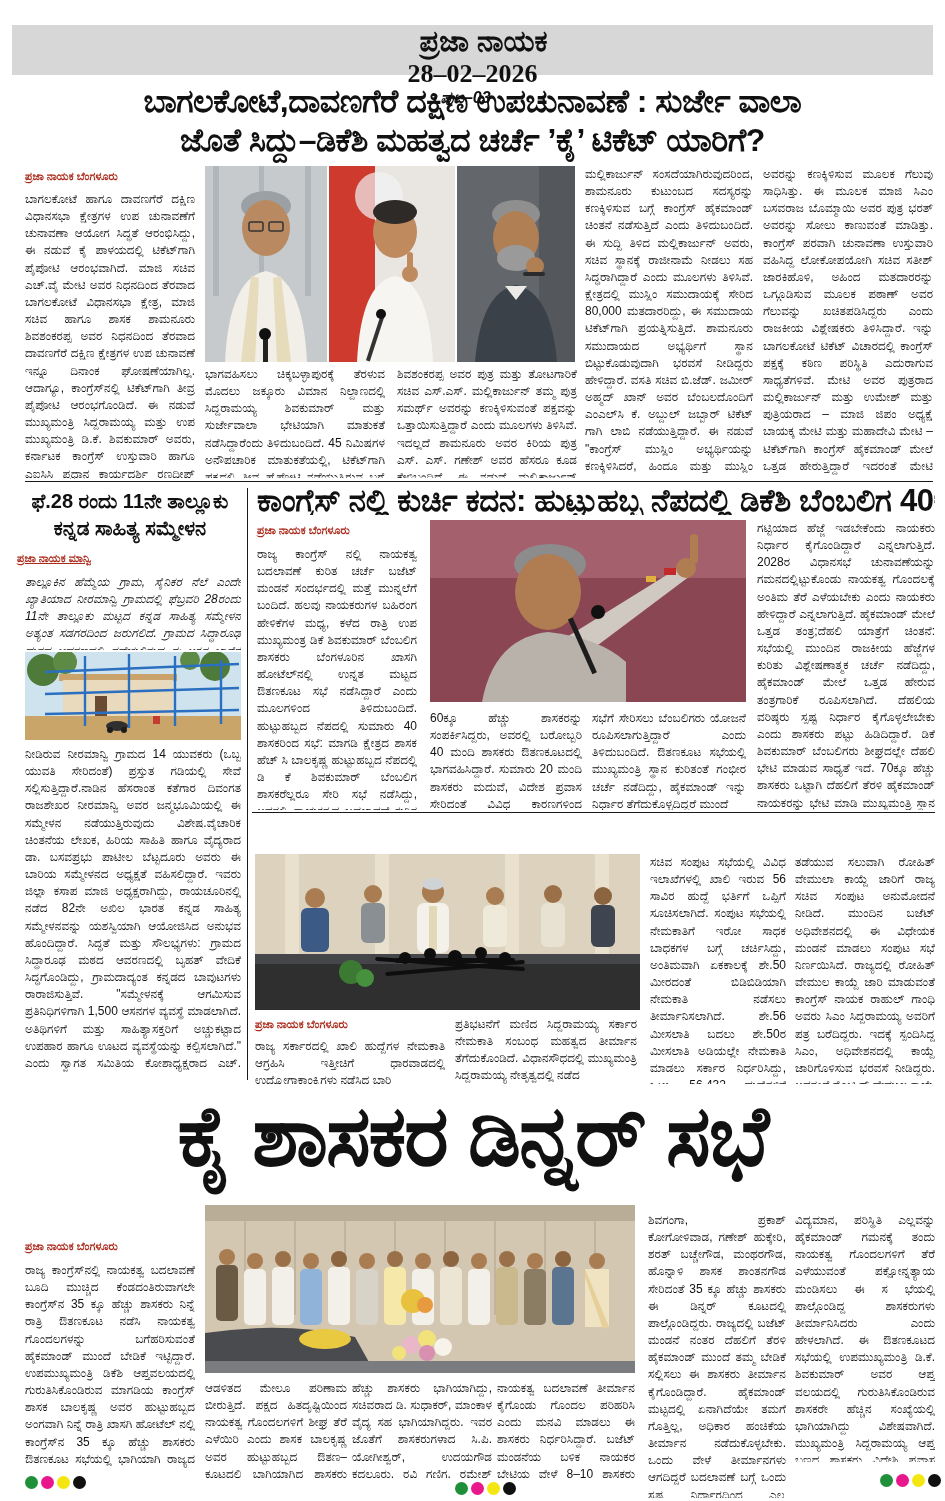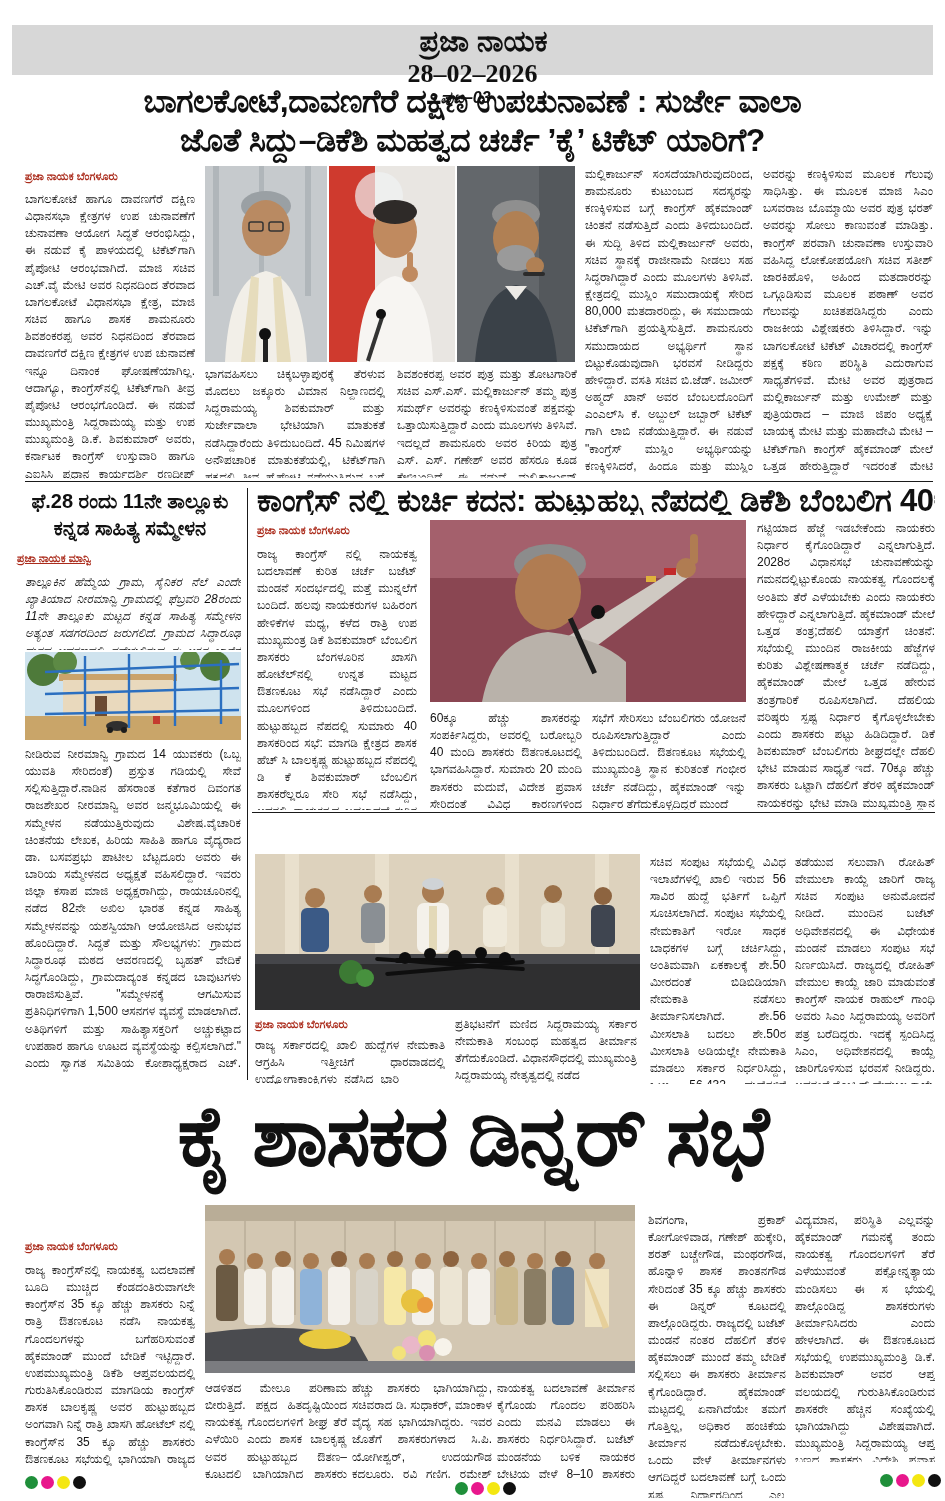--- a/index.html
+++ b/index.html
@@ -194,21 +194,21 @@
           <circle cx="250" cy="104" r="6"></circle>
         <rect x="140" y="104" width="120" height="5" rx="2"></rect>
         <rect x="120" y="108" width="150" height="4" rx="2" transform="rotate(4 195 110)"></rect>
         <rect x="130" y="112" width="140" height="4" rx="2" transform="rotate(-5 200 114)"></rect>
       </g>
       <circle cx="96" cy="118" r="12" fill="#3c7a34"></circle>
         <circle cx="110" cy="124" r="9" fill="#47913e"></circle>
     </svg>
   </span>
   <div class="abs byline" style="left:255px;top:1018px;width:190px;">ಪ್ರಜಾ ನಾಯಕ ಬೆಂಗಳೂರು</div>
-  <div class="abs bodytext" style="left:255px;top:1038px;width:190px;height:46px;font-family:Liberation Mono, monospace;">ರಾಜ್ಯ ಸರ್ಕಾರದಲ್ಲಿ ಖಾಲಿ ಹುದ್ದೆಗಳ ನೇಮಕಾತಿ ಆಗ್ರಹಿಸಿ ಇತ್ತೀಚಿಗೆ ಧಾರವಾಡದಲ್ಲಿ ಉದ್ಯೋಗಾಕಾಂಕ್ಷಿಗಳು ನಡೆಸಿದ ಭಾರಿ</div>
+  <div class="abs bodytext" style="left:255px;top:1038px;width:190px;height:46px;">ರಾಜ್ಯ ಸರ್ಕಾರದಲ್ಲಿ ಖಾಲಿ ಹುದ್ದೆಗಳ ನೇಮಕಾತಿ ಆಗ್ರಹಿಸಿ ಇತ್ತೀಚಿಗೆ ಧಾರವಾಡದಲ್ಲಿ ಉದ್ಯೋಗಾಕಾಂಕ್ಷಿಗಳು ನಡೆಸಿದ ಭಾರಿ</div>
   <div class="abs bodytext" style="left:455px;top:1016px;width:182px;height:68px;">ಪ್ರತಿಭಟನೆಗೆ ಮಣಿದ ಸಿದ್ದರಾಮಯ್ಯ ಸರ್ಕಾರ ನೇಮಕಾತಿ ಸಂಬಂಧ ಮಹತ್ವದ ತೀರ್ಮಾನ ತೆಗೆದುಕೊಂಡಿದೆ. ವಿಧಾನಸೌಧದಲ್ಲಿ ಮುಖ್ಯಮಂತ್ರಿ ಸಿದ್ದರಾಮಯ್ಯ ನೇತೃತ್ವದಲ್ಲಿ ನಡೆದ</div>
   <div class="abs bodytext" style="left:650px;top:854px;width:136px;height:230px;">ಸಚಿವ ಸಂಪುಟ ಸಭೆಯಲ್ಲಿ ವಿವಿಧ ಇಲಾಖೆಗಳಲ್ಲಿ ಖಾಲಿ ಇರುವ 56 ಸಾವಿರ ಹುದ್ದೆ ಭರ್ತಿಗೆ ಒಪ್ಪಿಗೆ ಸೂಚಿಸಲಾಗಿದೆ. ಸಂಪುಟ ಸಭೆಯಲ್ಲಿ ನೇಮಕಾತಿಗೆ ಇರೋ ಸಾಧಕ ಬಾಧಕಗಳ ಬಗ್ಗೆ ಚರ್ಚಿಸಿದ್ದು, ಅಂತಿಮವಾಗಿ ಏಕಕಾಲಕ್ಕೆ ಶೇ.50 ಮೀರದಂತೆ ಬಿಡಿಬಿಡಿಯಾಗಿ ನೇಮಕಾತಿ ನಡೆಸಲು ತೀರ್ಮಾನಿಸಲಾಗಿದೆ. ಶೇ.56 ಮೀಸಲಾತಿ ಬದಲು ಶೇ.50ರ ಮೀಸಲಾತಿ ಅಡಿಯಲ್ಲೇ ನೇಮಕಾತಿ ಮಾಡಲು ಸರ್ಕಾರ ನಿರ್ಧರಿಸಿದ್ದು, ಒಟ್ಟು 56,432 ಹುದ್ದೆಗಳಿಗೆ ನೇಮಕಾತಿ ಪ್ರಕ್ರಿಯೆ ಆರಂಭಿಸಲು ಸಚಿವ ಸಂಪುಟ ನಿರ್ಧರಿಸಿದೆ ಎಂದು ಮಾಹಿತಿ ಲಭ್ಯವಾಗಿದೆ. ರೋಹಿತ್ ವೇಮುಲಾ ಕಾಯ್ದೆಗೆ ಸಂಪುಟ ಅನುಮೋದನೆ : ರಾಜ್ಯದ ಶಿಕ್ಷಣ ಸಂಸ್ಥೆಗಳಲ್ಲಿ ಜಾತಿ ಆಧಾರಿತ ದೌರ್ಜನ್ಯ</div>
   <div class="abs bodytext" style="left:795px;top:854px;width:140px;height:230px;">ತಡೆಯುವ ಸಲುವಾಗಿ ರೋಹಿತ್ ವೇಮುಲಾ ಕಾಯ್ದೆ ಜಾರಿಗೆ ರಾಜ್ಯ ಸಚಿವ ಸಂಪುಟ ಅನುಮೋದನೆ ನೀಡಿದೆ. ಮುಂದಿನ ಬಜೆಟ್ ಅಧಿವೇಶನದಲ್ಲಿ ಈ ವಿಧೇಯಕ ಮಂಡನೆ ಮಾಡಲು ಸಂಪುಟ ಸಭೆ ನಿರ್ಣಯಿಸಿದೆ. ರಾಜ್ಯದಲ್ಲಿ ರೋಹಿತ್ ವೇಮುಲ ಕಾಯ್ದೆ ಜಾರಿ ಮಾಡುವಂತೆ ಕಾಂಗ್ರೆಸ್ ನಾಯಕ ರಾಹುಲ್ ಗಾಂಧಿ ಅವರು ಸಿಎಂ ಸಿದ್ದರಾಮಯ್ಯ ಅವರಿಗೆ ಪತ್ರ ಬರೆದಿದ್ದರು. ಇದಕ್ಕೆ ಸ್ಪಂದಿಸಿದ್ದ ಸಿಎಂ, ಅಧಿವೇಶನದಲ್ಲಿ ಕಾಯ್ದೆ ಜಾರಿಗೊಳಿಸುವ ಭರವಸೆ ನೀಡಿದ್ದರು. ಅದರಂತೆ ರೋಹಿತ್ ವೇಮುಲ ಕಾಯ್ದೆ ಸಿದ್ಧಪಡಿಸಿ ಸಂಪುಟ ಮುಂದೆ ಇಡಲಾಗಿತ್ತು, ಸಾಕಷ್ಟು ಚರ್ಚೆಯ ಬಳಿಕ ಇಂದು ಸಚಿವ ಸಂಪುಟ ಸಭೆಯಲ್ಲಿ ವಿಧೇಯಕಕ್ಕೆ ಅನುಮೋದನೆ ನೀಡಲಾಗಿದೆ.</div>
 
   <div class="abs banner" style="left:0;top:1088px;width:945px;">ಕೈ ಶಾಸಕರ ಡಿನ್ನರ್ ಸಭೆ</div>
 
   <div class="abs byline" style="left:25px;top:1240px;width:170px;">ಪ್ರಜಾ ನಾಯಕ ಬೆಂಗಳೂರು</div>
   <div class="abs bodytext" style="left:25px;top:1262px;width:170px;height:210px;">ರಾಜ್ಯ ಕಾಂಗ್ರೆಸ್‌ನಲ್ಲಿ ನಾಯಕತ್ವ ಬದಲಾವಣೆ ಬೂದಿ ಮುಚ್ಚಿದ ಕೆಂಡದಂತಿರುವಾಗಲೇ ಕಾಂಗ್ರೆಸ್‌ನ 35 ಕ್ಕೂ ಹೆಚ್ಚು ಶಾಸಕರು ನಿನ್ನೆ ರಾತ್ರಿ ಔತಣಕೂಟ ನಡೆಸಿ ನಾಯಕತ್ವ ಗೊಂದಲಗಳನ್ನು ಬಗೆಹರಿಸುವಂತೆ ಹೈಕಮಾಂಡ್ ಮುಂದೆ ಬೇಡಿಕೆ ಇಟ್ಟಿದ್ದಾರೆ. ಉಪಮುಖ್ಯಮಂತ್ರಿ ಡಿಕೆಶಿ ಆಪ್ತವಲಯದಲ್ಲಿ ಗುರುತಿಸಿಕೊಂಡಿರುವ ಮಾಗಡಿಯ ಕಾಂಗ್ರೆಸ್ ಶಾಸಕ ಬಾಲಕೃಷ್ಣ ಅವರ ಹುಟ್ಟುಹಬ್ಬದ ಅಂಗವಾಗಿ ನಿನ್ನೆ ರಾತ್ರಿ ಖಾಸಗಿ ಹೋಟೆಲ್ ನಲ್ಲಿ ಕಾಂಗ್ರೆಸ್‌ನ 35 ಕ್ಕೂ ಹೆಚ್ಚು ಶಾಸಕರು ಔತಣಕೂಟ ಸಭೆಯಲ್ಲಿ ಭಾಗಿಯಾಗಿ ರಾಜ್ಯದ ಪ್ರಸಕ್ತ ರಾಜಕೀಯ ವಿದ್ಯಮಾನಗಳ ಬಗ್ಗೆ ಸುದೀರ್ಘ ಚರ್ಚೆ ನಡೆಸಿದರು. ರಾಜ್ಯದಲ್ಲಿನ ನಾಯಕತ್ವ ಬಿಕ್ಕಟ್ಟುಗಳಿಗೆ ಶೀಘ್ರ ತೆರೆ ಎಳೆಯುವಂತೆ ಹೈಕಮಾಂಡ್‌ಗೆ ಮನವಿ ಮಾಡಿದ್ದಾರೆ. ನಾಯಕತ್ವ ಗೊಂದಲಗಳು ರಾಜ್ಯದಲ್ಲಿ ಪಕ್ಷದ ವರ್ಚಸ್ಸಿಗೆ ಧಕ್ಕೆ ತರುತ್ತಿರುವುದಲ್ಲದೆ</div>
   <div class="abs dots" style="left:25px;top:1476px;">
       <span class="dot" style="background: rgb(31, 143, 58);"></span>

